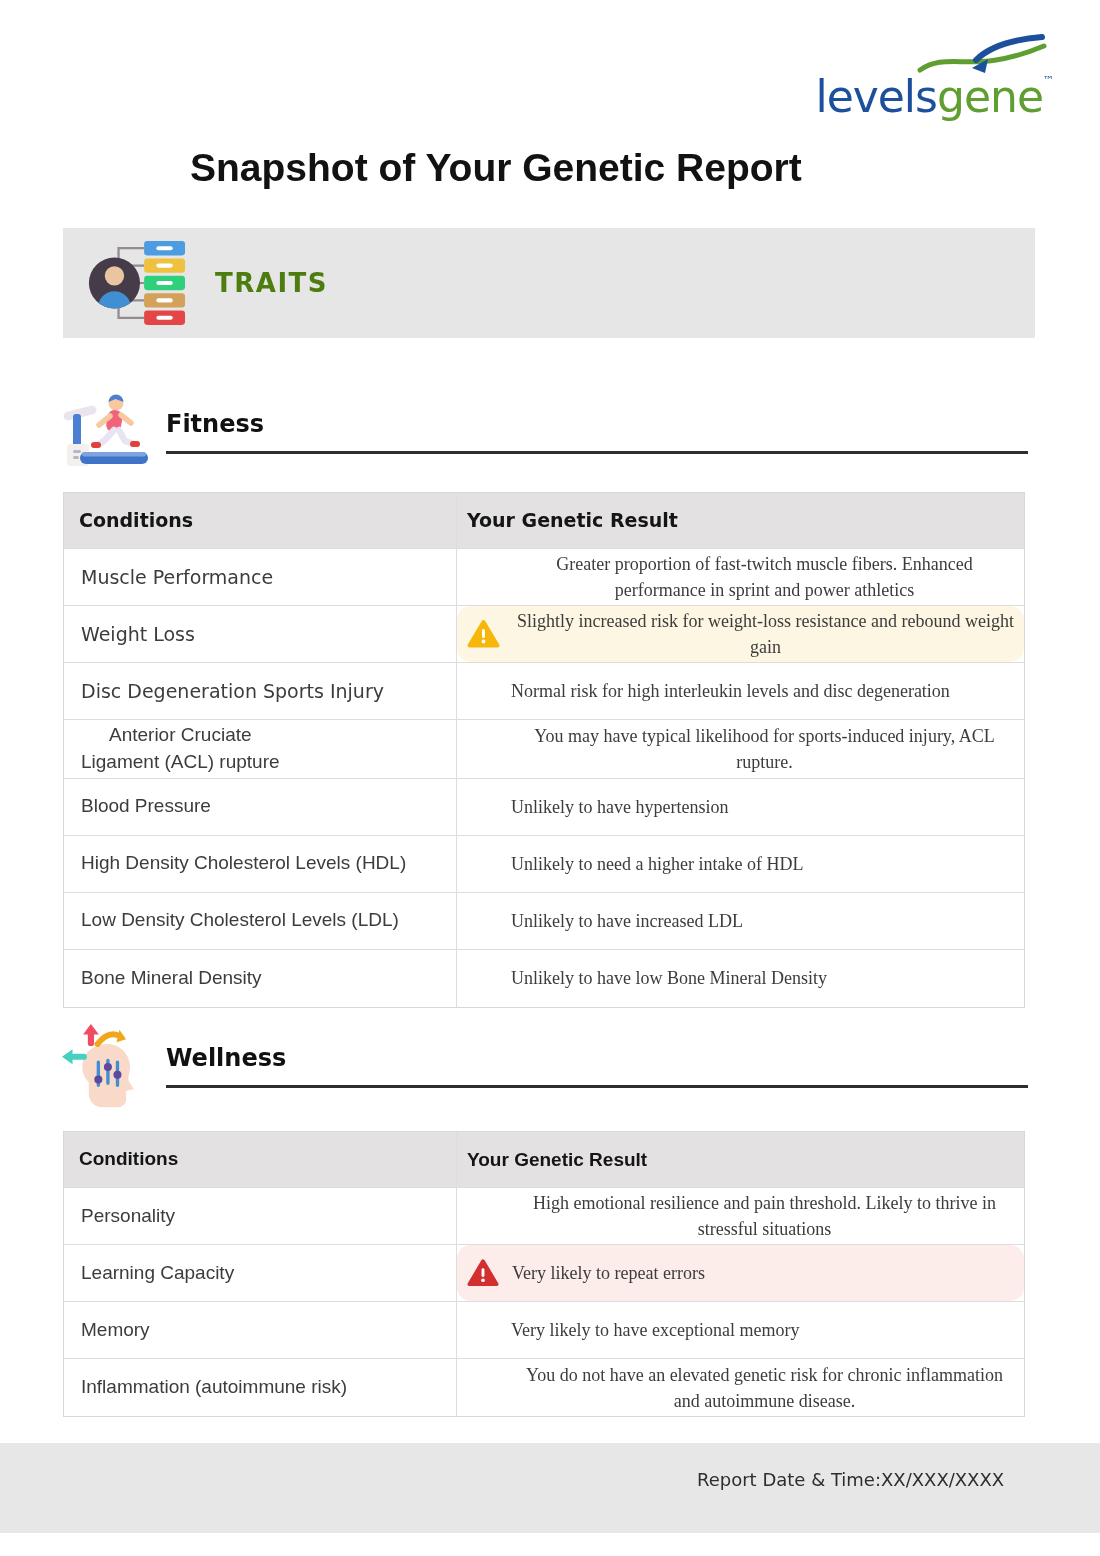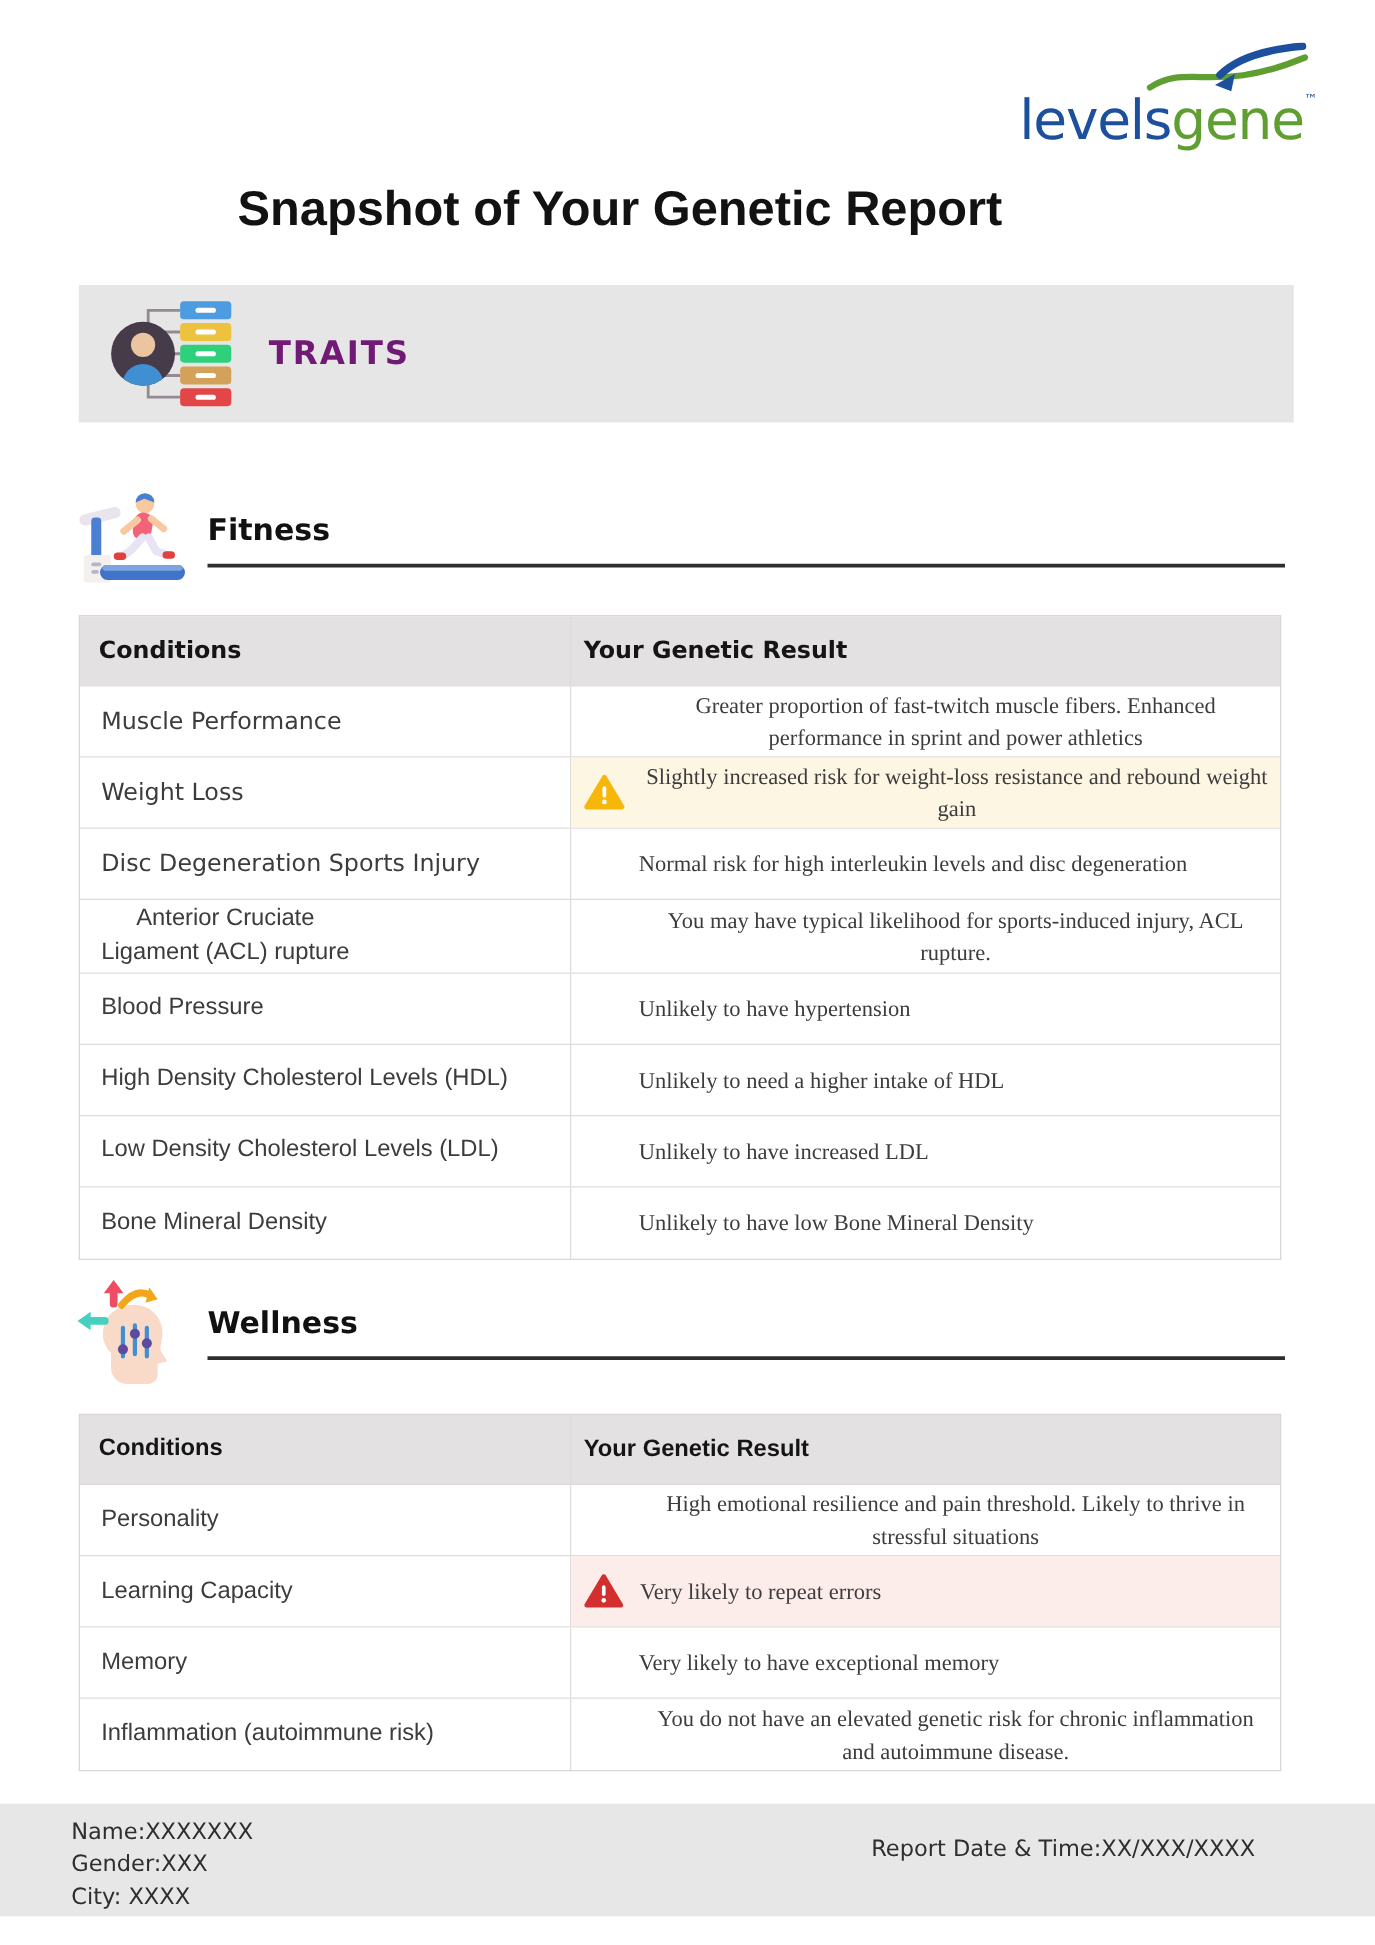--- a/index.html
+++ b/index.html
@@ -17,21 +17,21 @@
   .lg-green { color:#5f9e31; }
   .lg-tm { font-size:11px; color:#1c4f9c; vertical-align:28px; letter-spacing:0; }
 
   
   .title { position:absolute; top:146px; left:190px; font-family:"Liberation Sans", sans-serif;
            font-size:39px; font-weight:700; color:#121212; letter-spacing:0; }
 
   
   .banner { position:absolute; top:228px; left:63px; width:972px; height:110px;
             background:#e7e6e6; display:flex; align-items:center; padding-left:22px; }
-  .banner-label { font-size:26px; font-weight:800; color:#701a75; letter-spacing:1.5px; margin-left:22px; }
+  .banner-label { font-size:26px; font-weight:800; color:#4d7c0f; letter-spacing:1.5px; margin-left:22px; }
 
   
   .sec-head { position:absolute; left:62px; display:flex; }
   .sec-head.fitness { top:390px; }
   .sec-head.wellness { top:1024px; }
   .sec-titlewrap { margin-left:16px; }
   .sec-title { font-size:24px; font-weight:700; color:#111; margin-top:20px; }
   .sec-rule { width:862px; height:3px; background:#2e2e2e; margin-top:13px; }
 
   
@@ -44,21 +44,21 @@
   .thead { background:#e3e1e1; min-height:56px; }
   .thead .cell { font-weight:700; color:#151515; font-size:19px; }
   .cell { display:flex; align-items:center; line-height:1.4;text-align:center; }
   .cond { width:393px; padding:2px 20px 2px 17px; border-right:1px solid #dedcdc; white-space:pre-line; }
   .res  { flex:1; padding:2px 6px 2px 54px; font-size:18px; line-height:1.45;
           font-family:Liberation Serif, serif; }
   .thead .cond { padding-left:15px; font-family:"DejaVu Sans", sans-serif; }
   .thead .res  { padding-left:10px; font-size:19px; font-family:"DejaVu Sans", sans-serif; }
   .gtable.wellness .thead .cond,
   .gtable.wellness .thead .res { font-family:"Liberation Sans", sans-serif; }
-  .res.with-icon { padding-left:10px; }
+  .res.with-icon { padding-left:10px;border-radius:14px; }
   .warn-icon { flex:0 0 auto; margin-right:13px; display:flex; align-items:center; }
   .warn-y { background:#fdf6e3; }
   .warn-r { background:#fcecea; }
   .cond.f-main { font-family:"DejaVu Sans", sans-serif; }
 
   
   .footer { position:absolute; top:1443px; left:0; width:1100px; height:90px; background:#e8e7e7; }
   .f-left { position:absolute; left:57px; top:10px; font-size:18px; line-height:26px; color:#2e2e2e; }
   .f-right { position:absolute; left:655px; top:24px; font-size:18px; line-height:26px; color:#2e2e2e; }
   .f-right .line2 { padding-left:7px;margin-left:35px; }
@@ -224,23 +224,18 @@
       <div class="cell cond f-alt">Memory</div>
       <div class="cell res">Very likely to have exceptional memory</div>
     </div>
     <div class="trow">
       <div class="cell cond f-alt">Inflammation (autoimmune risk)</div>
       <div class="cell res">You do not have an elevated genetic risk for chronic inflammation and autoimmune disease.</div>
     </div>
   </div>
 
   <div class="footer">
-    <div class="f-left">
-      <div>Name:XXXXXXX</div>
-      <div>Gender:XXX</div>
-      <div>City: XXXX</div>
-    </div>
     <div class="f-right">
       <div class="line2">Report Date &amp; Time:XX/XXX/XXXX</div>
     </div>
   </div>
 
 </div>
 
 </body></html>

